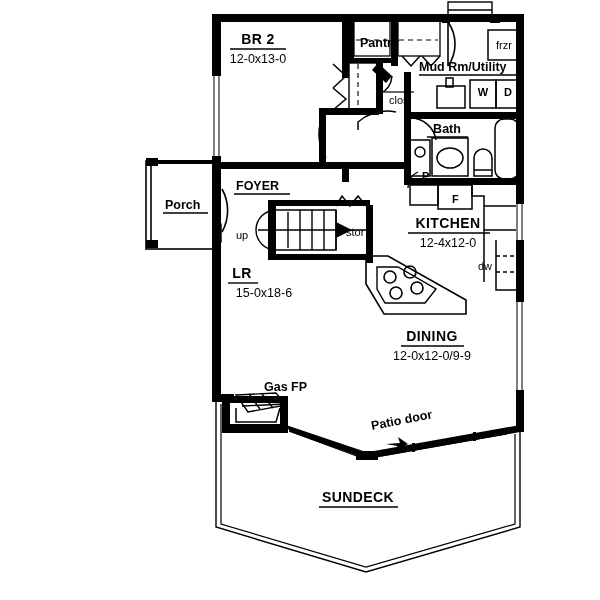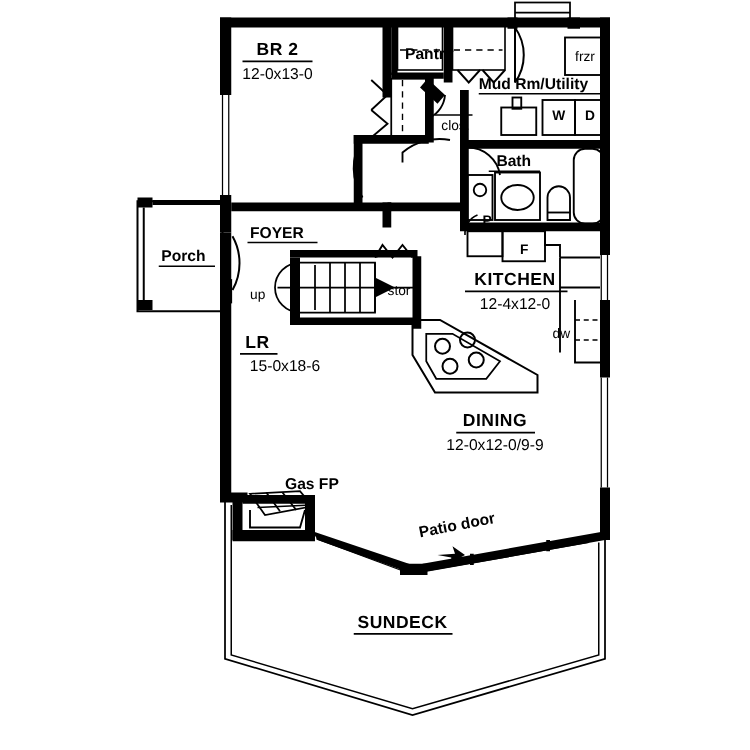--- a/index.html
+++ b/index.html
@@ -12,20 +12,21 @@
     height: 600px;
     font-family: "Liberation Sans", sans-serif;
     position: relative;
     overflow: hidden;
   }
   #floorplan-root {
     position: absolute;
     left: 0; top: 0;
     width: 494px;
     height: 600px;
+    padding-left: 36px;
   }
   svg.plan {
     display: block;
     width: 600px;
     height: 600px;
   }
   
   .lbl {
     font-family: "Liberation Sans", sans-serif;
     fill: #000;

